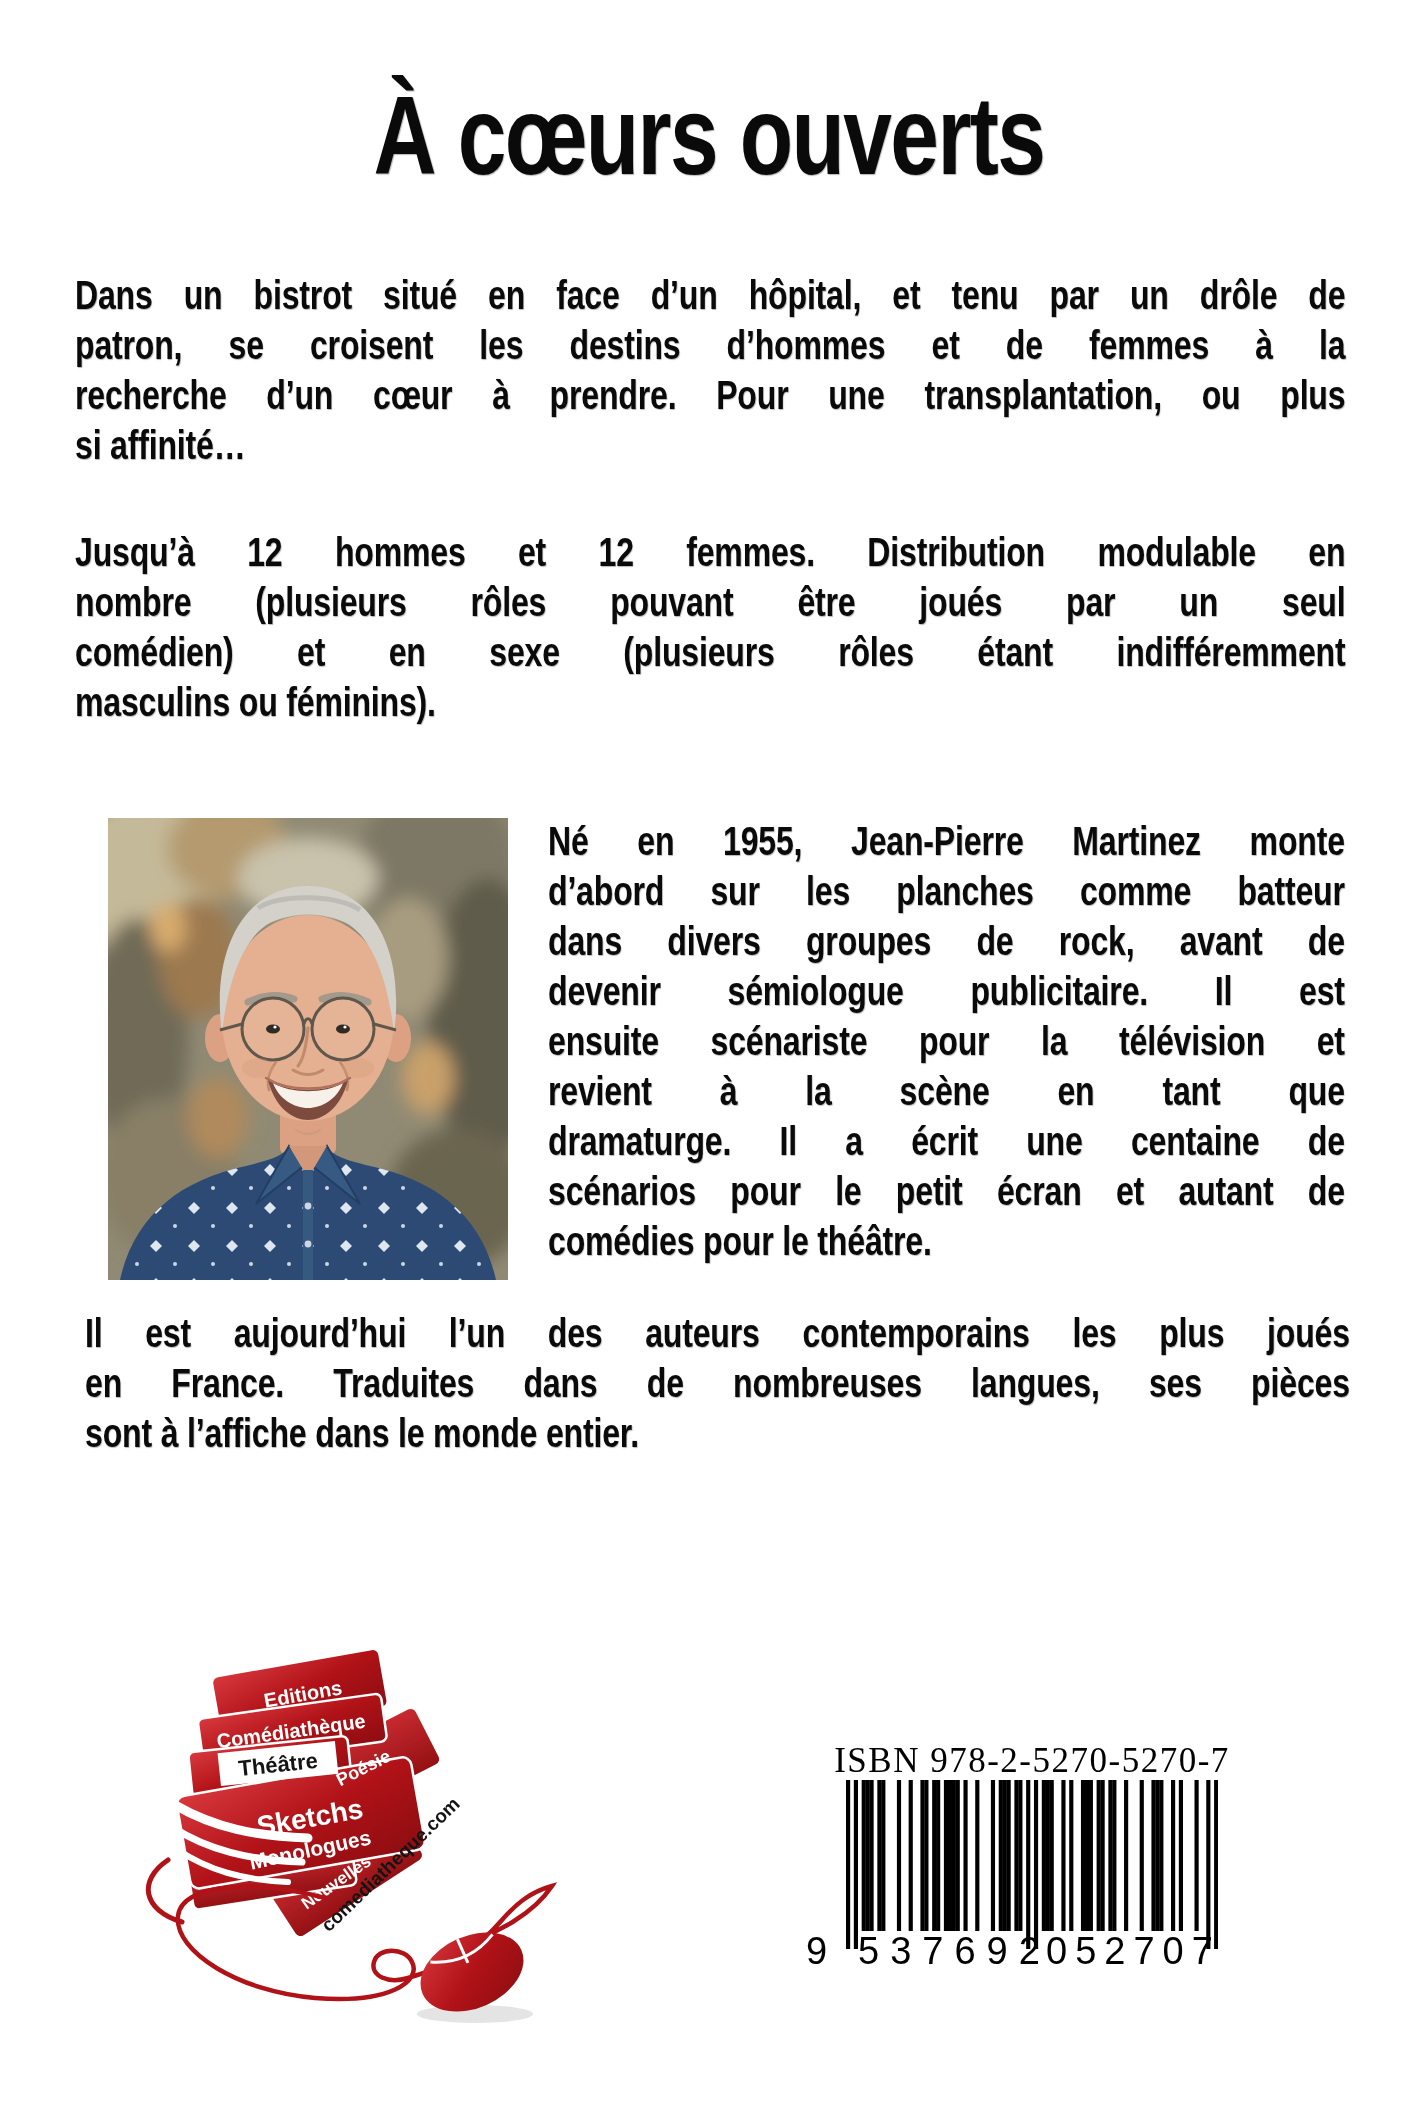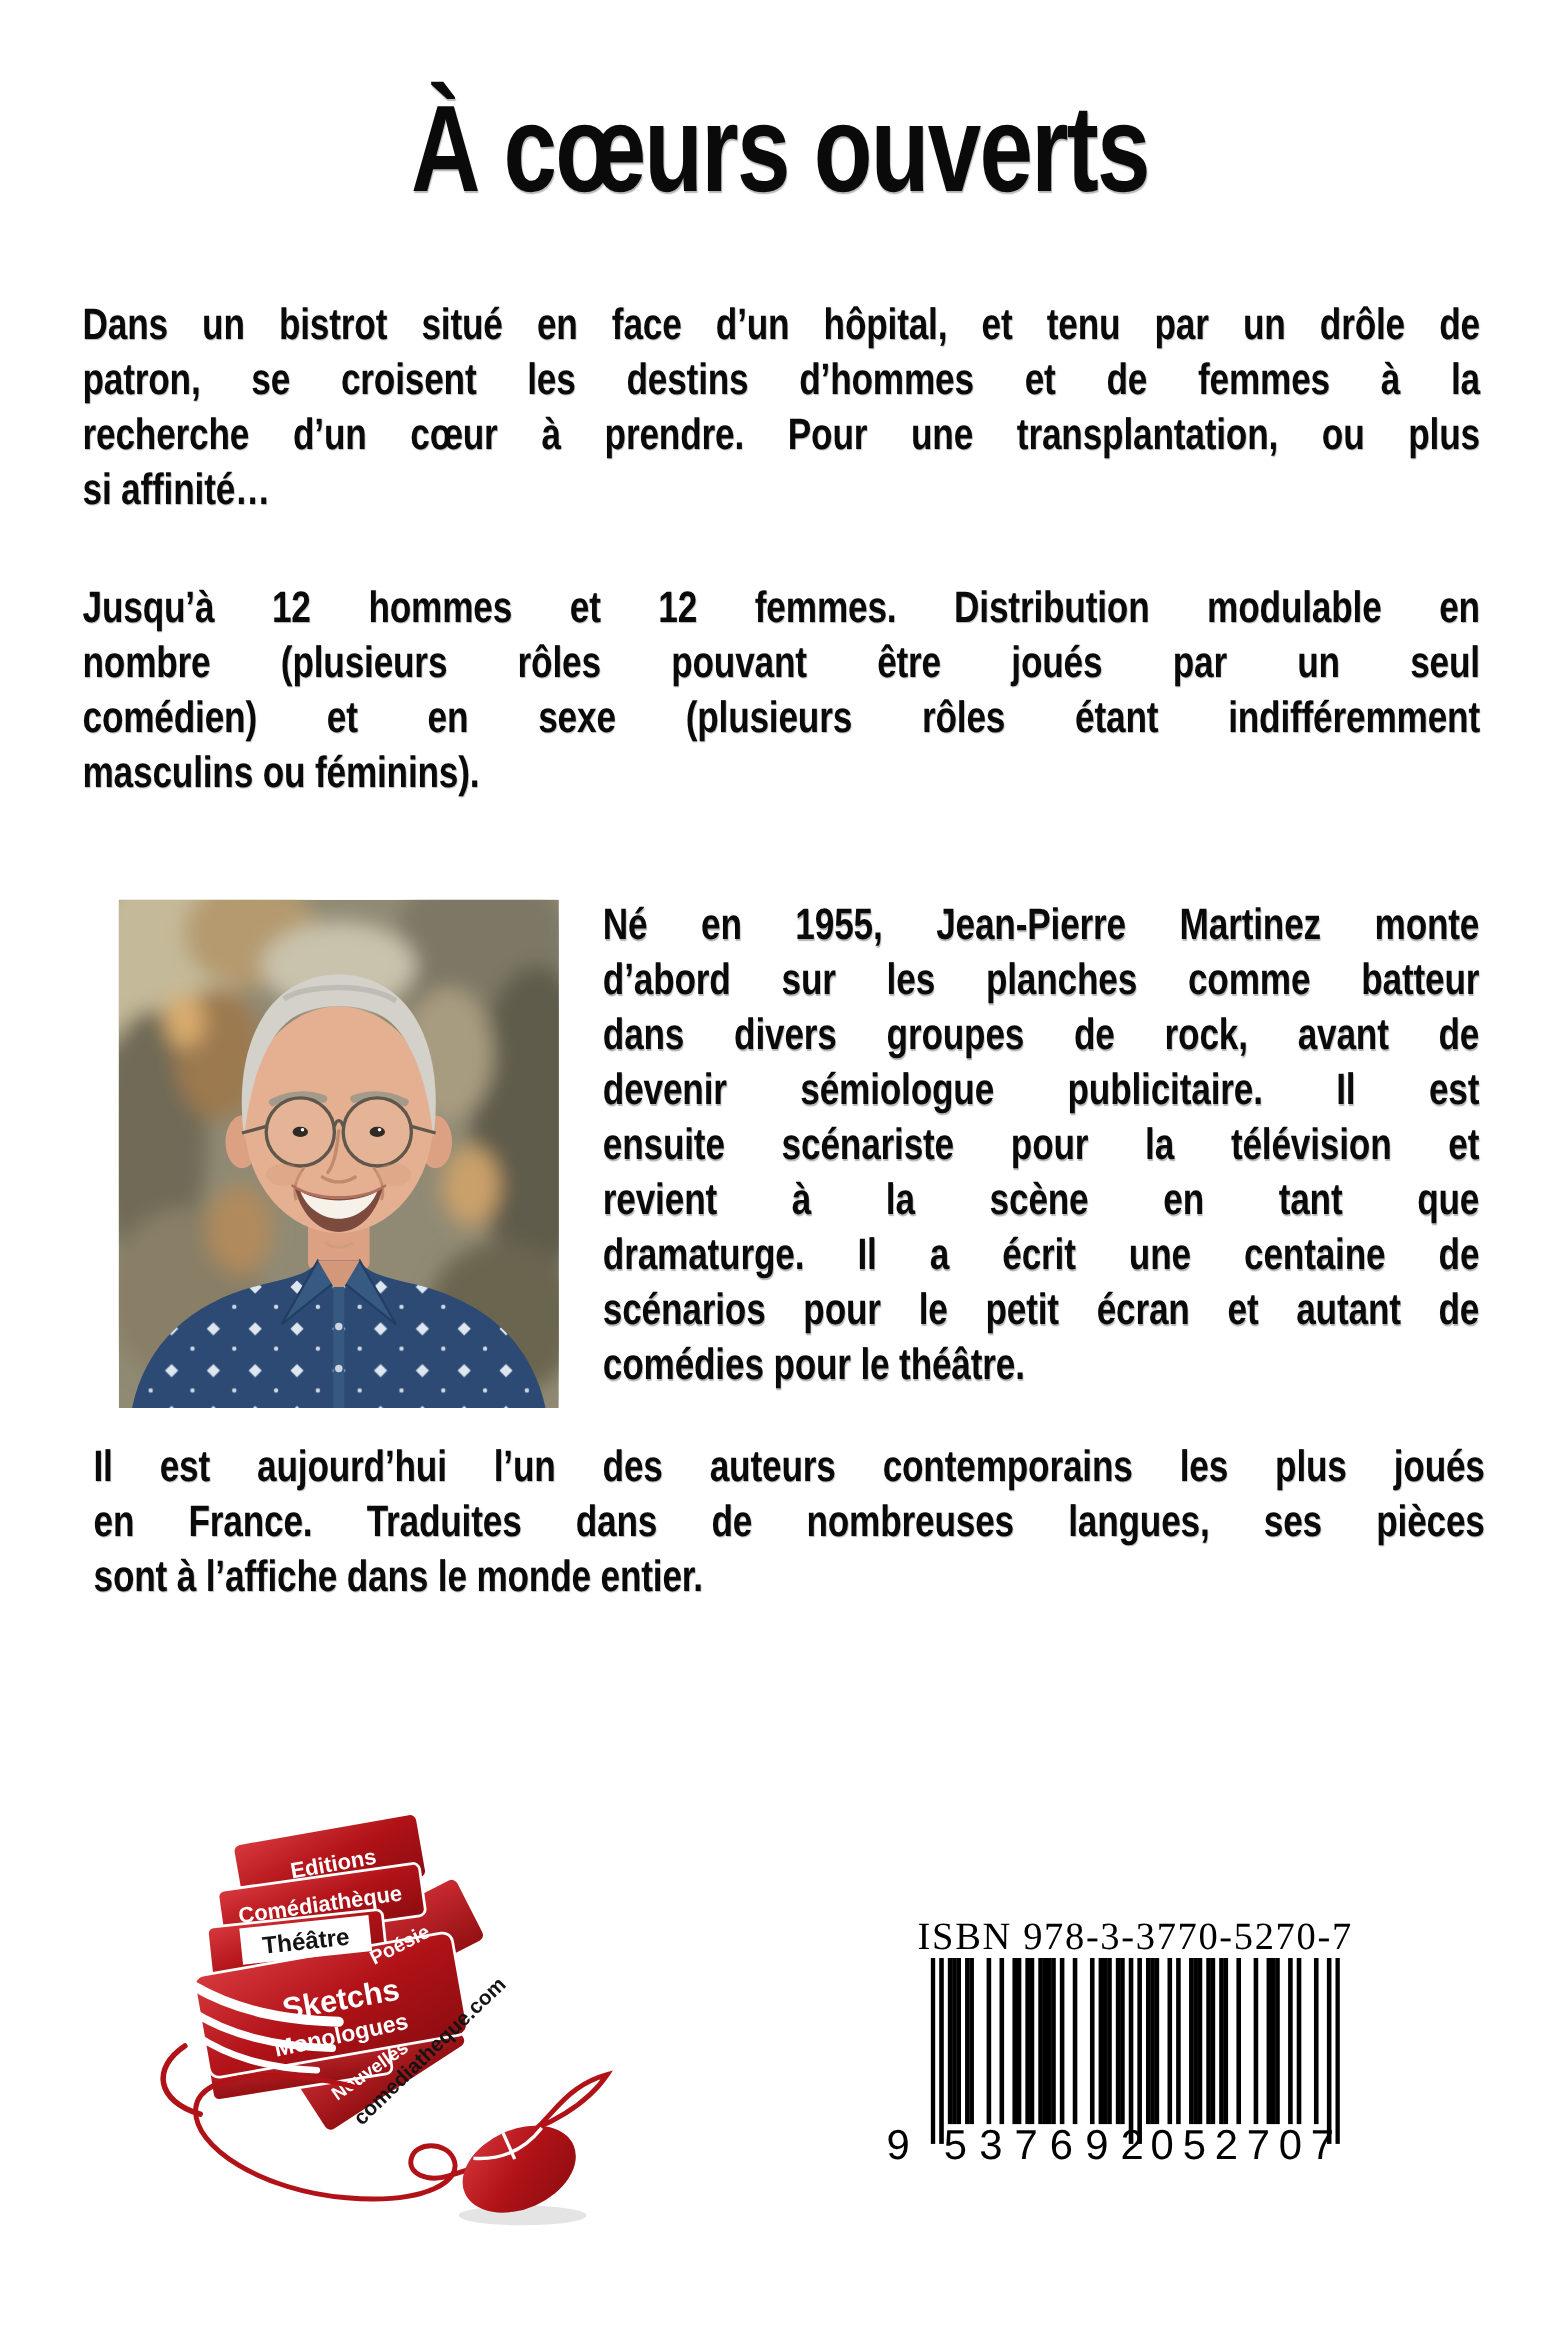--- a/index.html
+++ b/index.html
@@ -229,21 +229,21 @@
         <ellipse cx="355" cy="394" rx="58" ry="9" fill="#d9d9d9" opacity="0.7"></ellipse>
         <g transform="rotate(-24 352 352)">
           <ellipse cx="352" cy="352" rx="54" ry="36" fill="url(#bred)"></ellipse>
           <line x1="352" y1="316" x2="352" y2="342" stroke="#ffffff" stroke-width="3"></line>
           <path d="M318,326 q 34,18 68,0" stroke="#ffffff" stroke-width="3" fill="none"></path>
         </g>
       </g>
     </svg>
   </div>
 
-  <div class="isbn-label">ISBN 978-3-3770-5270-7</div>
+  <div class="isbn-label">ISBN 978-2-5270-5270-7</div>
   <svg class="barcode-svg" id="barcode" viewBox="0 0 372 170" preserveAspectRatio="none">
       <rect x="0.00" y="0" width="4.17" height="169" fill="#000"></rect>
       <rect x="7.83" y="0" width="4.17" height="169" fill="#000"></rect>
       <rect x="15.66" y="0" width="4.17" height="151" fill="#000"></rect>
       <rect x="19.58" y="0" width="4.17" height="151" fill="#000"></rect>
       <rect x="23.49" y="0" width="4.17" height="151" fill="#000"></rect>
       <rect x="31.33" y="0" width="4.17" height="151" fill="#000"></rect>
       <rect x="35.24" y="0" width="4.17" height="151" fill="#000"></rect>
       <rect x="50.91" y="0" width="4.17" height="151" fill="#000"></rect>
       <rect x="62.65" y="0" width="4.17" height="151" fill="#000"></rect>

